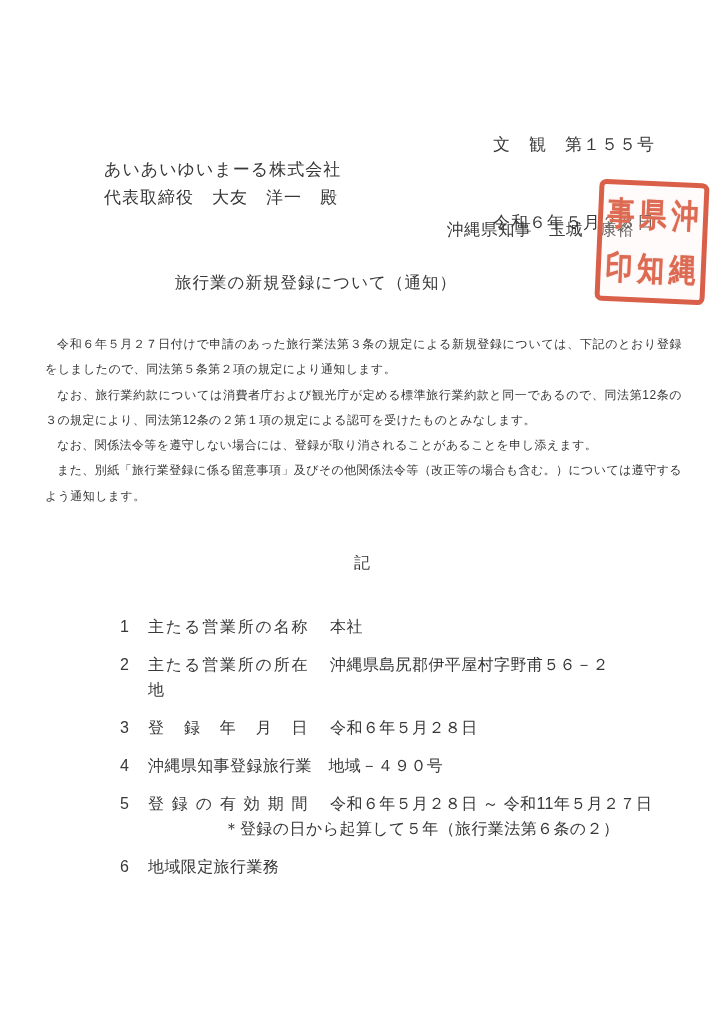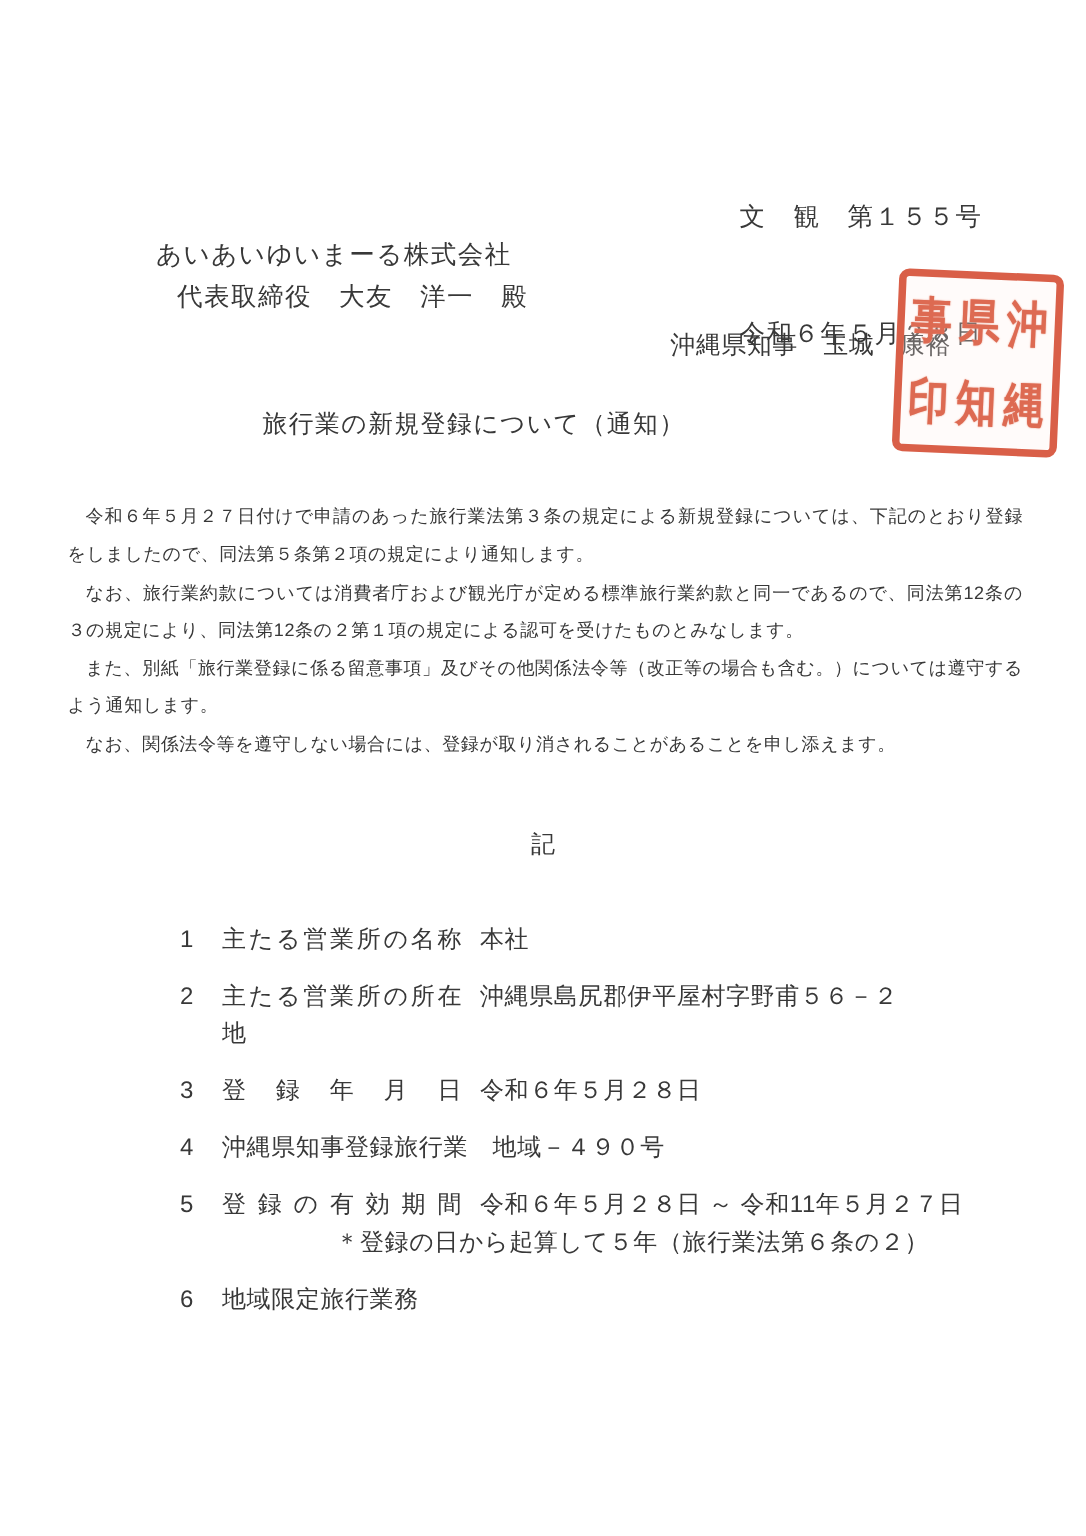--- a/index.html
+++ b/index.html
@@ -16,21 +16,21 @@
   .doc-meta{
     position:absolute;top:80px;right:80px;
     text-align:right;
     font-size:17px;line-height:26px;letter-spacing:1px;
     white-space:pre;
   }
   .recipient{
     position:absolute;top:156px;left:104px;
     font-size:17px;line-height:28px;letter-spacing:1px;
   }
-  .recipient-person{margin-left:14px;}
+  .recipient-person{}
   .sender{
     position:absolute;top:219px;left:447px;
     font-size:16.5px;letter-spacing:0.5px;
     white-space:pre;
   }
   .seal{
     position:absolute;top:181px;left:597px;
     width:96px;height:108px;
     border:5px solid #d95f48;
     border-radius:7px;
@@ -68,21 +68,21 @@
   }
   .items{
     position:absolute;top:614px;left:120px;width:575px;
     font-size:16px;line-height:25px;letter-spacing:0.4px;
   }
   .item-row{display:flex;margin-bottom:13px;}
   .item-no{flex:0 0 28px;}
   .item-label{
     flex:0 0 160px;
     text-align:justify;text-align-last:justify;
-    margin-right:12px;
+    margin-right:22px;
   }
   .item-value{flex:1;white-space:pre;}
   .item-group .item-row{margin-bottom:0;}
   .item-note{margin:0 0 13px 28px;text-align:center;}
 </style>
 </head>
 <body>
 
 <div class="page">
 
@@ -105,22 +105,22 @@
     <span>知</span>
     <span>事</span>
     <span>印</span>
   </div>
 
   <div class="title">旅行業の新規登録について（通知）</div>
 
   <div class="body">
     <p>令和６年５月２７日付けで申請のあった旅行業法第３条の規定による新規登録については、下記のとおり登録をしましたので、同法第５条第２項の規定により通知します。</p>
     <p>なお、旅行業約款については消費者庁および観光庁が定める標準旅行業約款と同一であるので、同法第12条の３の規定により、同法第12条の２第１項の規定による認可を受けたものとみなします。</p>
+    <p>なお、関係法令等を遵守しない場合には、登録が取り消されることがあることを申し添えます。</p>
     <p>また、別紙「旅行業登録に係る留意事項」及びその他関係法令等（改正等の場合も含む。）については遵守するよう通知します。</p>
-    <p>なお、関係法令等を遵守しない場合には、登録が取り消されることがあることを申し添えます。</p>
   </div>
 
   <div class="ki">記</div>
 
   <div class="items">
 
     <div class="item-row">
       <span class="item-no">1</span>
       <span class="item-label">主たる営業所の名称</span>
       <span class="item-value">本社</span>

